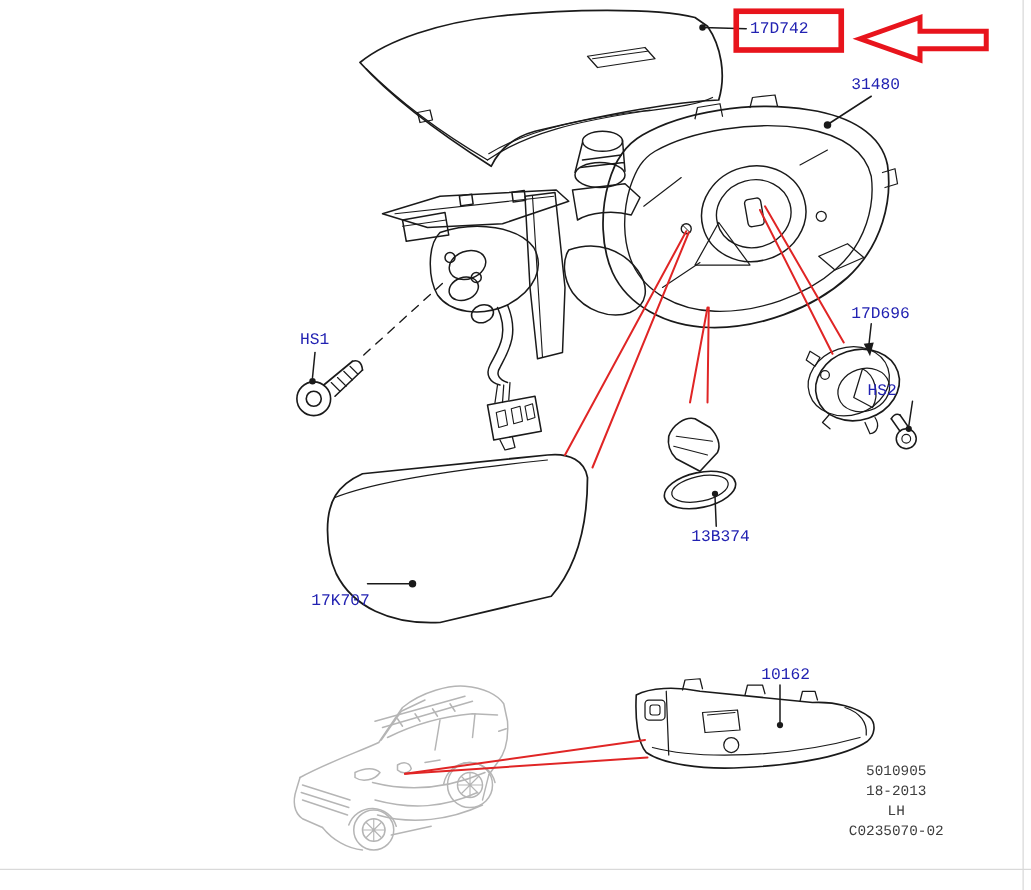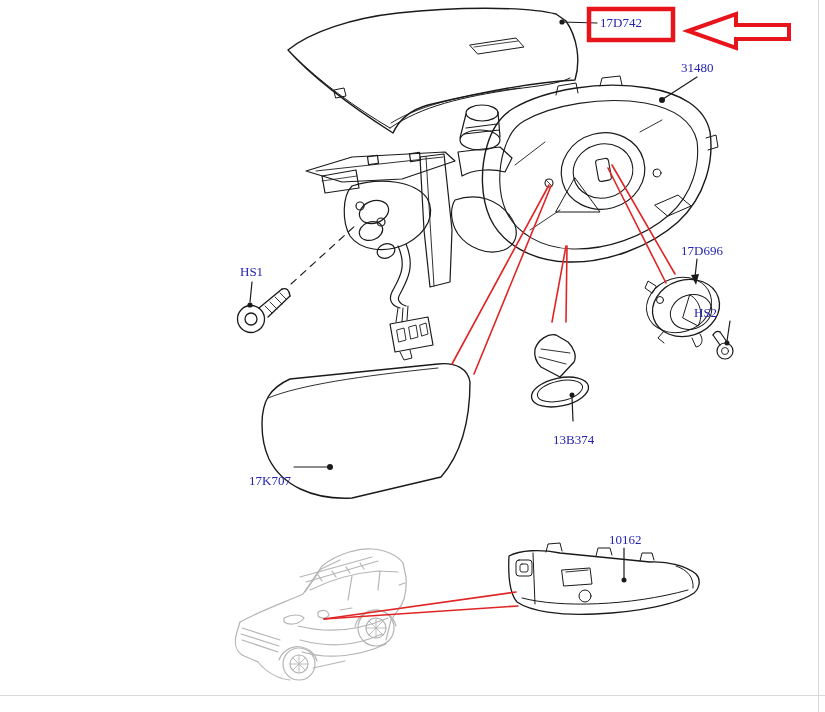--- a/index.html
+++ b/index.html
@@ -1,18 +1,18 @@
 <!DOCTYPE html>
 <html><head>
 <meta charset="utf-8">
 <style>
   html,body{margin:0;padding:0;background:#ffffff;}
   .canvas{
     position:relative;width:825px;height:712px;background:#ffffff;overflow:hidden;
-    font-family:Liberation Serif, serif;
+    font-family:Liberation Mono, monospace;
   }
   svg{position:absolute;left:0;top:0;}
   .callout{
     position:absolute;color:#2222b2;font-size:13px;line-height:14px;
     white-space:nowrap;cursor:pointer;
   }
   .footer-block{
     position:absolute;left:652px;top:610px;width:130px;text-align:center;
     color:#3d3d3d;font-size:11.5px;line-height:16px;
   }
@@ -193,19 +193,25 @@
   <rect x="589" y="9" width="84" height="31" fill="none" stroke="#e8141c" stroke-width="4.5"></rect>
   <polygon points="688,31 736,14 736,25 789,25 789,39 736,39 736,48" fill="#ffffff" stroke="#e8141c" stroke-width="4" stroke-linejoin="miter"></polygon>
 </svg>
 
   <div class="callout" style="left:600px;top:16px;">17D742</div>
   <div class="callout" style="left:681px;top:61px;">31480</div>
   <div class="callout" style="left:240px;top:265px;text-align:center;">HS1</div>
   <div class="callout" style="left:681px;top:244px;text-align:right;">17D696</div>
   <div class="callout" style="left:694px;top:306px;">HS2</div>
   <div class="callout" style="left:249px;top:474px;">17K707</div>
-  <div class="callout" style="left:553px;top:423px;margin-top:10px;">13B374</div>
+  <div class="callout" style="left:553px;top:423px;">13B374</div>
   <div class="callout" style="left:609px;top:533px;">10162</div>
 
+  <div class="footer-block">
+    <div>5010905</div>
+    <div>18-2013</div>
+    <div>LH</div>
+    <div>C0235070-02</div>
+  </div>
 
   <div class="frame-right"></div>
   <div class="frame-bottom"></div>
 </div>
 
 </body></html>

